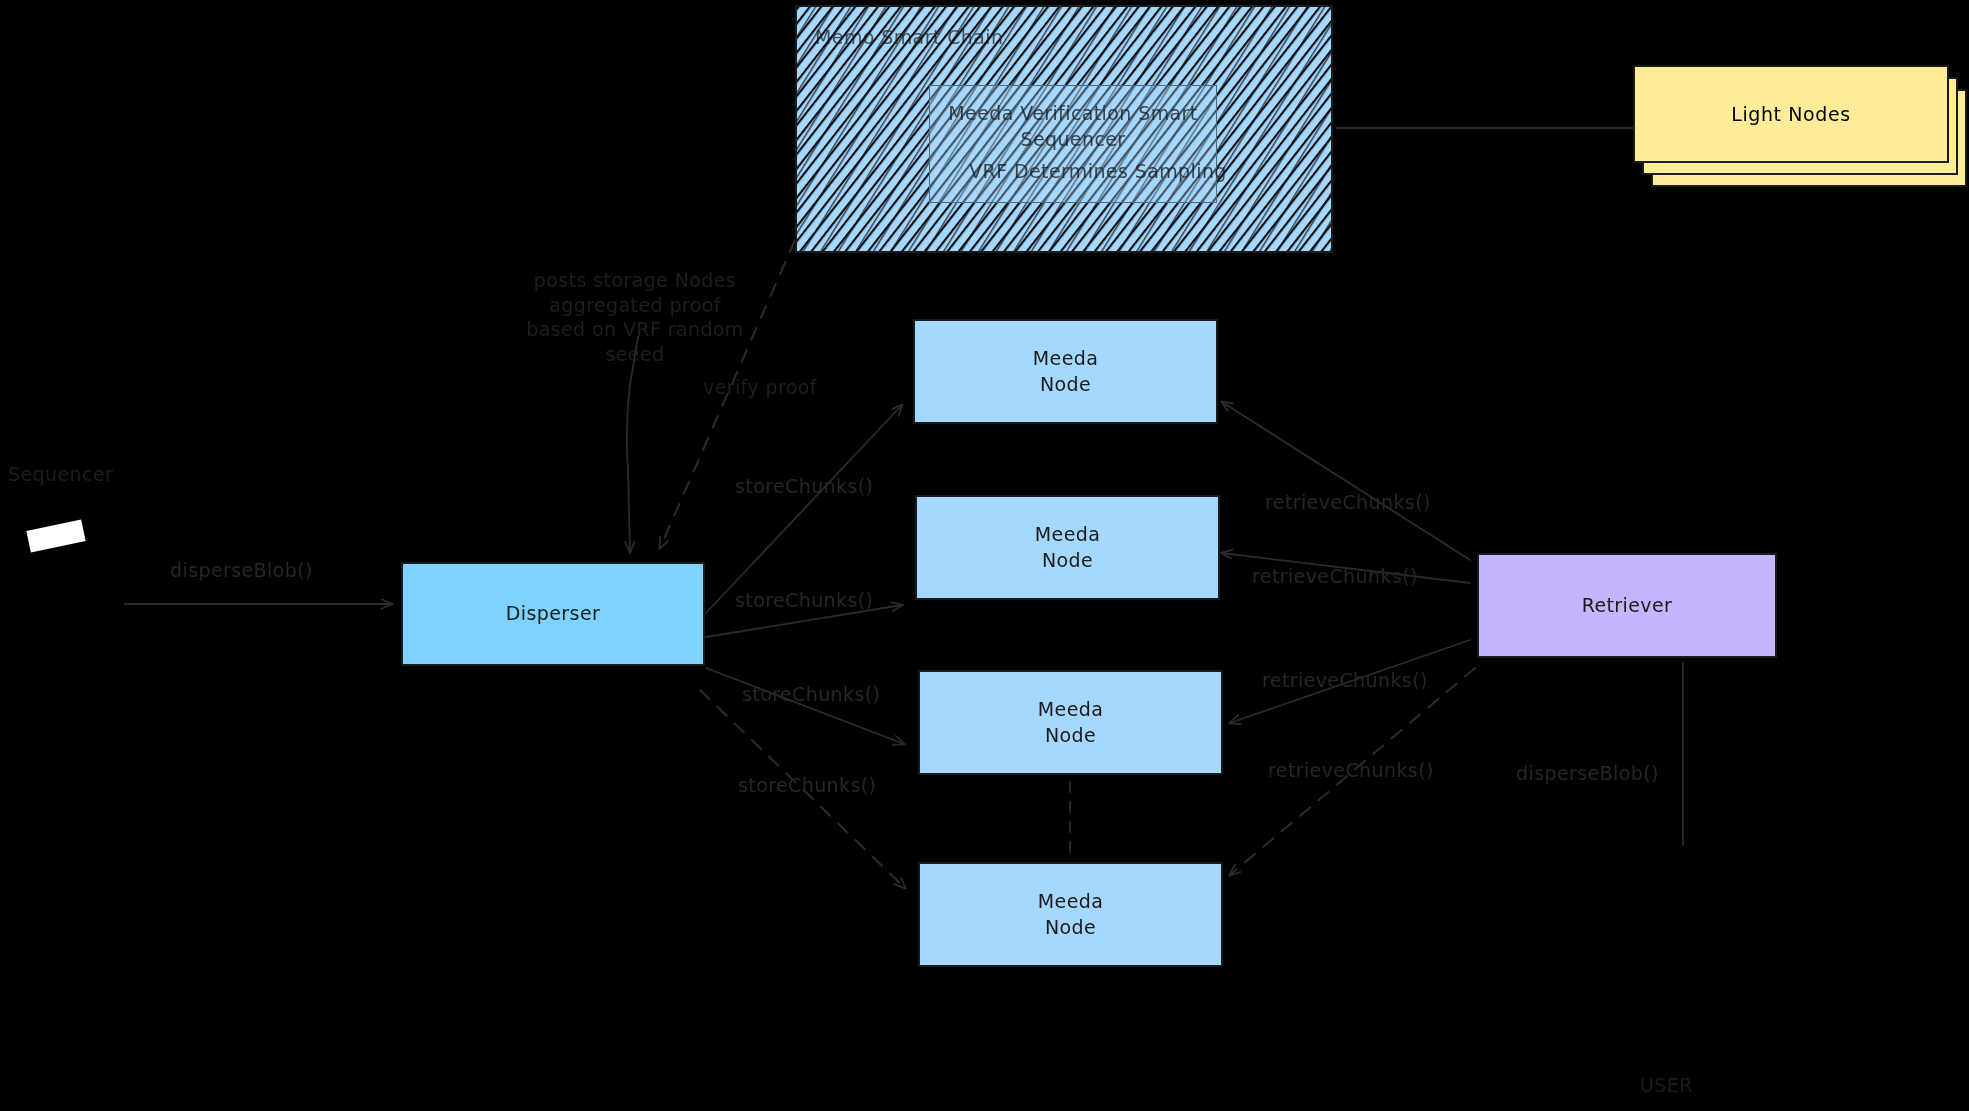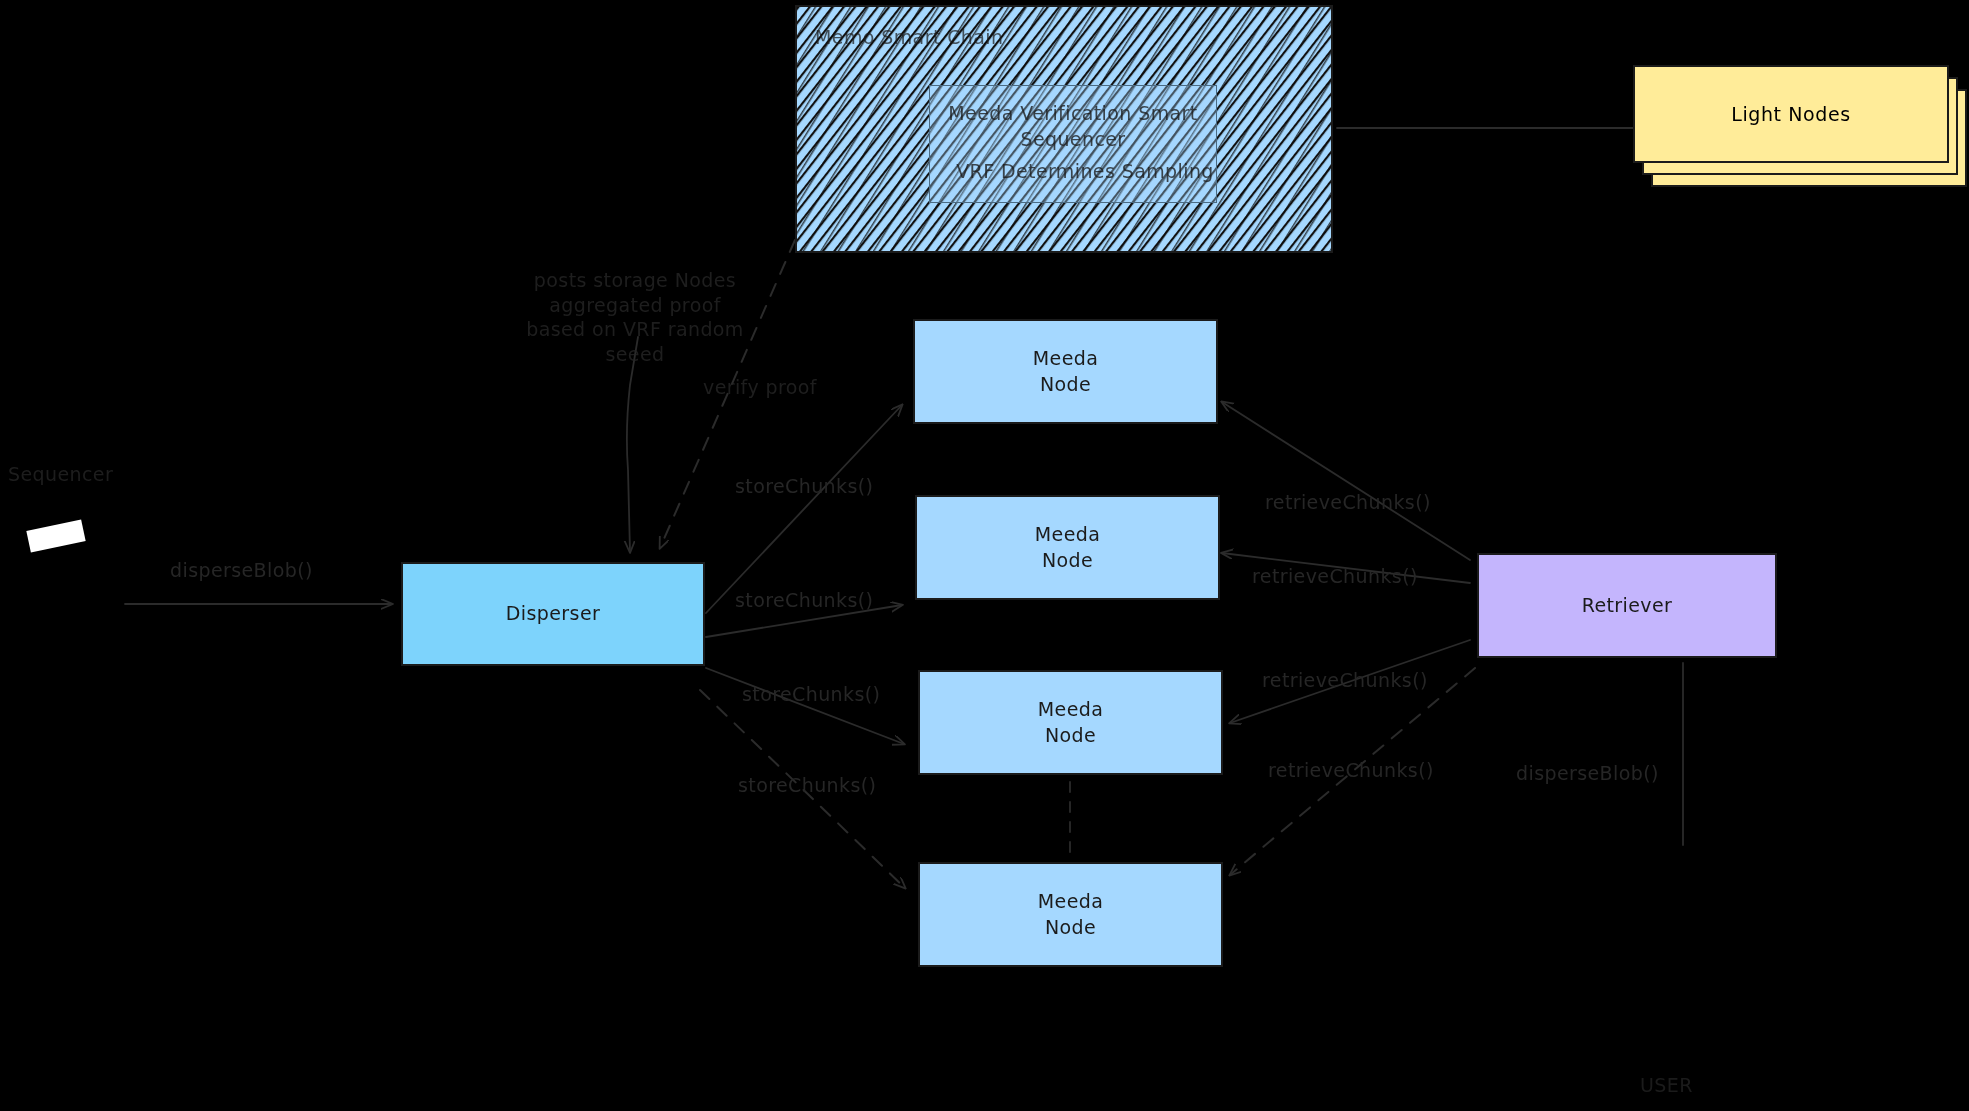--- a/index.html
+++ b/index.html
@@ -112,21 +112,21 @@
           <line x1="0" y1="0" x2="0" y2="15" stroke="#0b0b0b" stroke-width="3"></line>
         </pattern>
       </defs>
       <rect width="538" height="248" fill="url(#hp)"></rect>
       <rect width="538" height="248" fill="url(#hp2)" opacity="0.75"></rect>
     </svg>
     <div class="ctext" style="left:18px;top:18px;width:320px;text-align:left;opacity:.72;">Memo Smart Chain</div>
     <div class="contract-inner" style="left:132px;top:78px;width:288px;height:118px;"></div>
     <div class="ctext" style="left:132px;top:94px;width:288px;opacity:.78;">Meeda Verification Smart</div>
     <div class="ctext" style="left:132px;top:120px;width:288px;opacity:.78;">Sequencer</div>
-    <div class="ctext" style="left:132px;top:152px;width:288px;opacity:.78;padding-left:12px;">VRF Determines Sampling</div>
+    <div class="ctext" style="left:145px;top:152px;width:288px;opacity:.78;padding-left:12px;">VRF Determines Sampling</div>
   </div>
 
   <div class="stack" style="left:1633px;top:65px;width:336px;height:130px;padding-left:11px;">
     <div class="sheet" style="left:18px;top:24px;width:316px;height:98px;"></div>
     <div class="sheet" style="left:9px;top:12px;width:316px;height:98px;"></div>
     <div class="sheet" style="left:0px;top:0px;width:316px;height:98px;
          display:flex;align-items:center;justify-content:center;">
       <span class="lbl" style="font-size:19px;letter-spacing:.6px;">Light Nodes</span>
     </div>
   </div>

